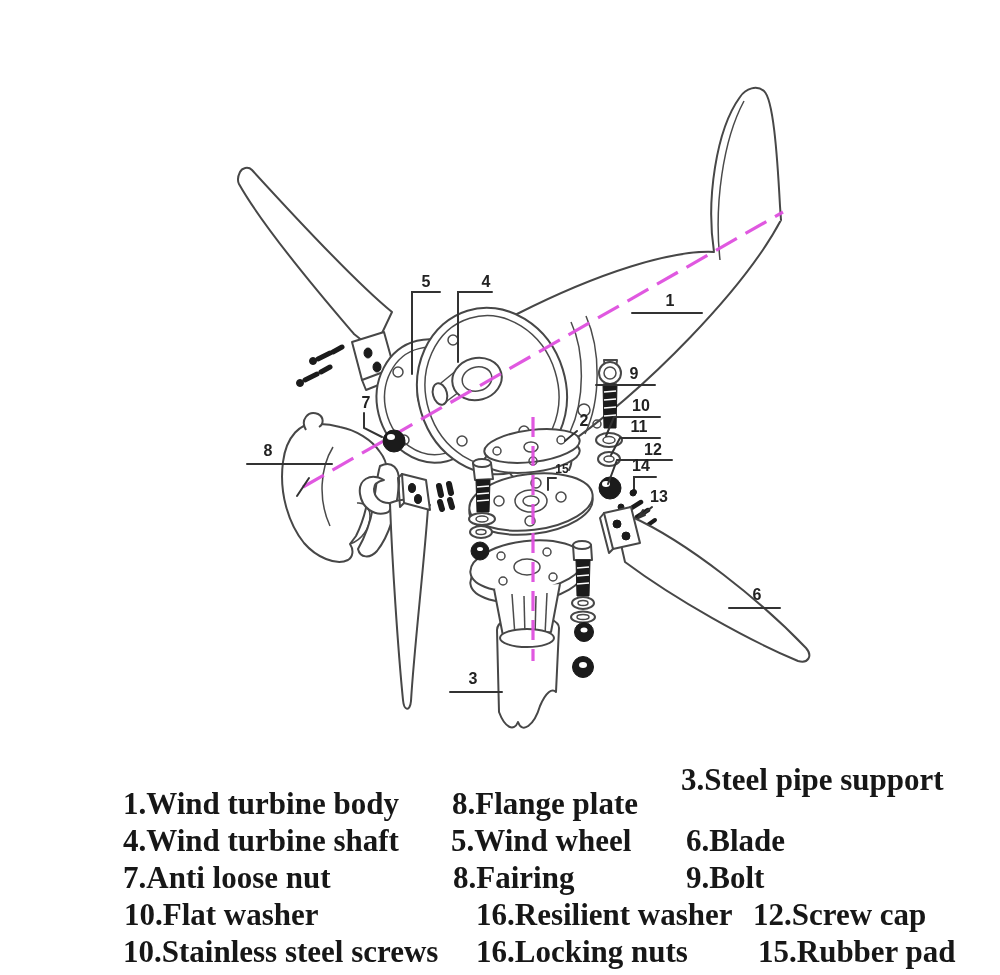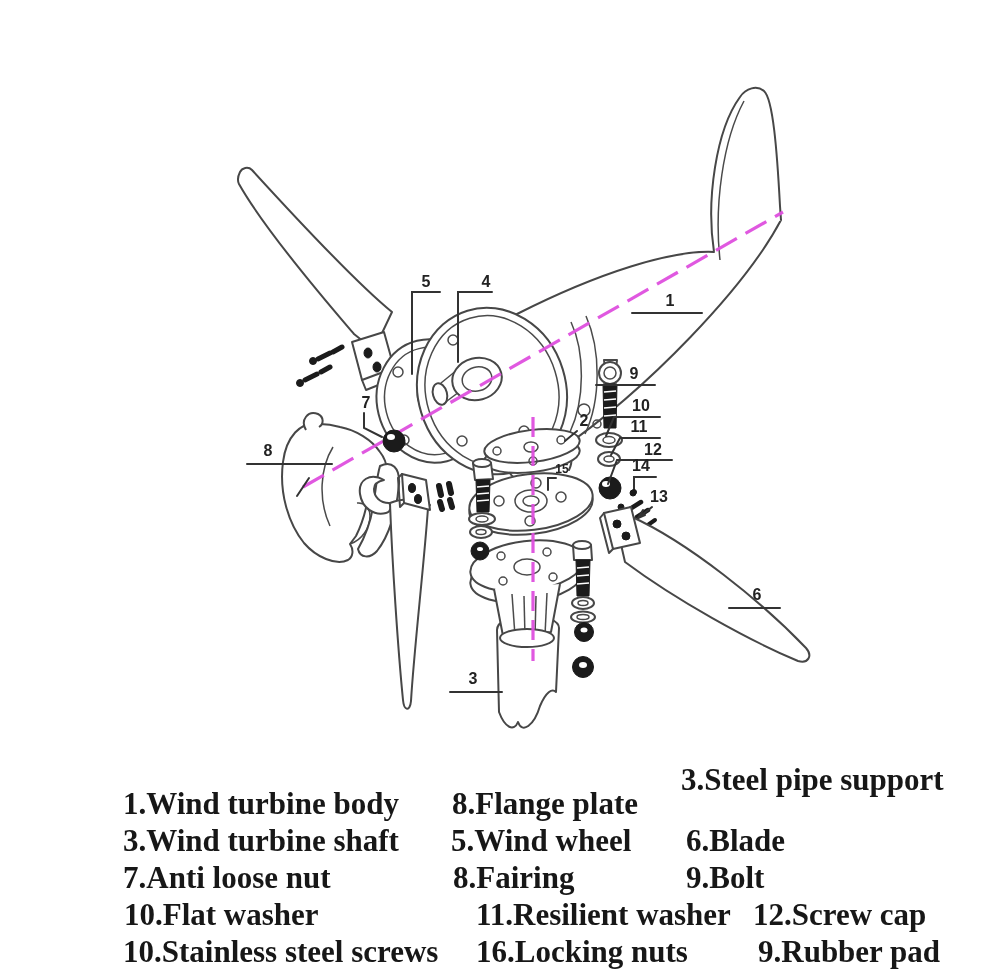--- a/index.html
+++ b/index.html
@@ -286,27 +286,27 @@
 
     <text class="callout small" x="562" y="473" text-anchor="middle">15</text>
     <path class="lead" d="M556,478 L548,478 L548,490"></path>
   </g>
 </svg>
 
 <div>
   <span class="lg" id="lg1">1.Wind turbine body</span>
   <span class="lg" id="lg2">8.Flange plate</span>
   <span class="lg" id="lg3">3.Steel pipe support</span>
-  <span class="lg" id="lg4">3.Wind turbine shaft</span>
+  <span class="lg" id="lg4">4.Wind turbine shaft</span>
   <span class="lg" id="lg5">5.Wind wheel</span>
   <span class="lg" id="lg6">6.Blade</span>
   <span class="lg" id="lg7">7.Anti loose nut</span>
   <span class="lg" id="lg8">8.Fairing</span>
   <span class="lg" id="lg9">9.Bolt</span>
   <span class="lg" id="lg10">10.Flat washer</span>
-  <span class="lg" id="lg11">11.Resilient washer</span>
+  <span class="lg" id="lg11">16.Resilient washer</span>
   <span class="lg" id="lg12">12.Screw cap</span>
   <span class="lg" id="lg13">10.Stainless steel screws</span>
   <span class="lg" id="lg14">16.Locking nuts</span>
-  <span class="lg" id="lg15">9.Rubber pad</span>
+  <span class="lg" id="lg15">15.Rubber pad</span>
 </div>
 
 </div>
 
 </body></html>

